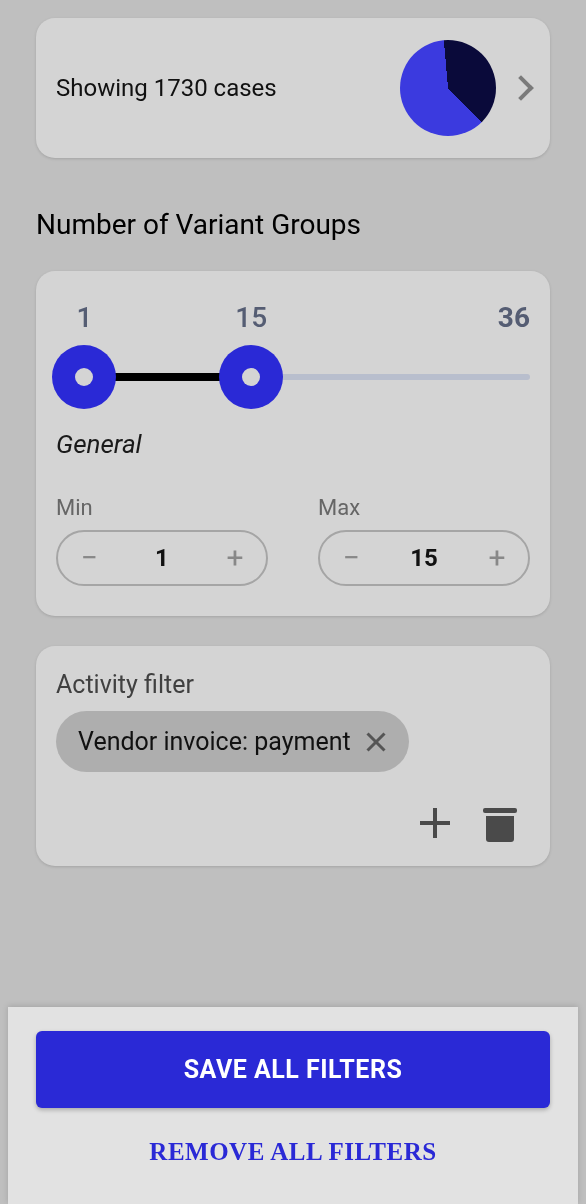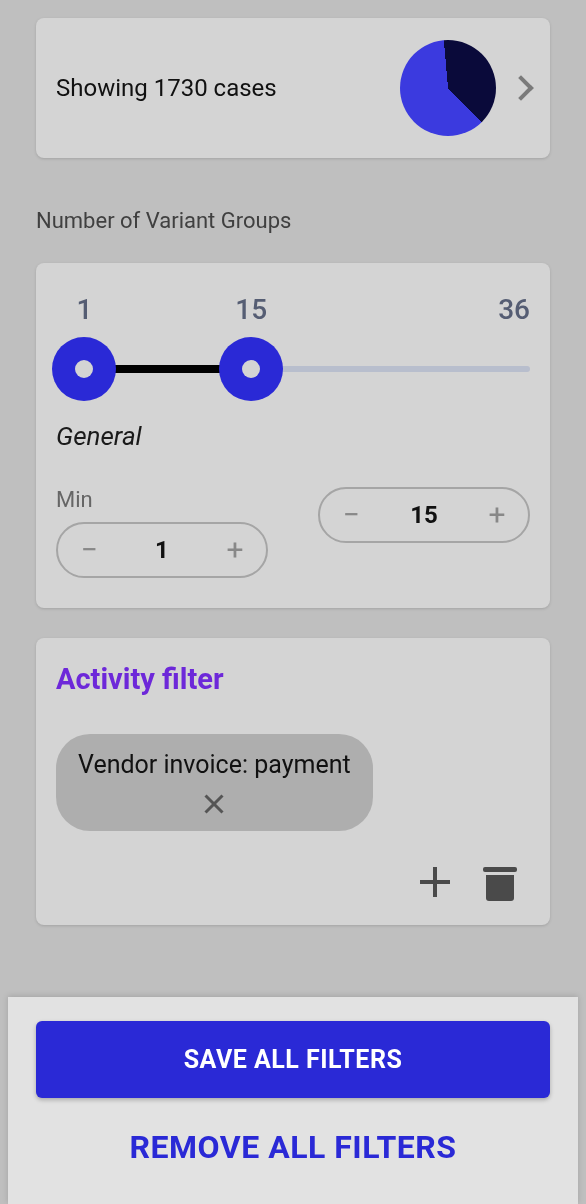--- a/index.html
+++ b/index.html
@@ -8,21 +8,21 @@
     background: #bfbfbf;
     width: 586px;
     height: 1204px;
     overflow: hidden;
   }
   .container {
     padding: 0 36px;
   }
   .card {
     background: #d4d4d4;
-    border-radius: 8px;
+    border-radius: 19px;
     box-shadow: 0 1px 3px rgba(0,0,0,0.15);
   }
   
   .summary-card {
     margin-top: 18px;
     padding: 22px 20px;
     display: flex;
     align-items: center;
     justify-content: space-between;
     gap: 12px;
@@ -46,23 +46,23 @@
   }
   .chevron {
     width: 18px;
     height: 18px;
     border-right: 4px solid #7a7a7a;
     border-bottom: 4px solid #7a7a7a;
     transform: rotate(-45deg);
   }
   
   .section-heading {
-    font-size: 22px;
+    font-size: 28px;
     font-weight: 400;
-    color: #404040;
+    color: #000000;
     margin: 50px 0 30px 0;
   }
   
   .slider-card {
     padding: 30px 20px 30px 20px;
   }
   .slider-labels-top {
     position: relative;
     height: 34px;
     margin-bottom: 10px;
@@ -155,35 +155,34 @@
     font-size: 24px;
     font-weight: 700;
     color: #111;
   }
   
   .activity-card {
     margin-top: 30px;
     padding: 24px 20px;
   }
   .activity-heading {
-    font-size: 29px;
-    font-weight: 700;
-    color: #6d28d9;
+    font-size: 25px;
+    font-weight: 400;
+    color: #404040;
   }
   .chip {
     display: inline-flex;
     align-items: center;
     gap: 14px;
     background: #aeaeae;
     border-radius: 34px;
     padding: 16px 22px;
-    margin-top: 38px;
+    margin-top: 12px;
     font-size: 25px;
     color: #111;
-    flex-direction: column;
   }
   .chip-close {
     width: 22px;
     height: 22px;
     position: relative;
     cursor: pointer;
   }
   .chip-close::before, .chip-close::after {
     content: "";
     position: absolute;
@@ -258,26 +257,27 @@
     font-weight: 700;
     letter-spacing: 0.5px;
     text-align: center;
     padding: 24px;
     border-radius: 6px;
     cursor: pointer;
     box-shadow: 0 2px 4px rgba(0,0,0,0.25);
   }
   .btn-text {
     color: #2a29d6;
-    font-size: 32px;
+    font-size: 25px;
     font-weight: 700;
     letter-spacing: 0.5px;
     text-align: center;
     padding: 30px 0 20px 0;
     cursor: pointer;
+    font-family: Liberation Serif, serif;
   }
 </style>
 </head>
 <body>
 
 <div class="container">
 
   <div class="card summary-card">
     <div class="summary-text">
       <div>Showing 1730 cases</div>
@@ -288,21 +288,21 @@
     </div>
   </div>
 
   <div class="section-heading">Number of Variant Groups</div>
 
   <div class="card slider-card">
 
     <div class="slider-labels-top">
       <span id="lbl-low" style="left: 6%;">1</span>
       <span id="lbl-high" style="left: 41.2%;">15</span>
-      <span id="lbl-max" style="left: 100%; transform: translateX(-100%);">36</span>
+      <span id="lbl-max" style="left: 100%; transform: translateX(-100%); font-weight: bold;">36</span>
     </div>
 
     <div class="slider-track-wrap">
       <div class="slider-track"></div>
       <div class="slider-fill" id="slider-fill" style="left: 6%; width: 35.2%;"></div>
       <div class="slider-handle" id="handle-low" style="left: 6%;"></div>
       <div class="slider-handle" id="handle-high" style="left: 41.2%;"></div>
     </div>
 
     <div class="slider-ends">
@@ -312,20 +312,21 @@
     <div class="minmax-row">
       <div class="minmax-col">
         <div class="minmax-label">Min</div>
         <div class="stepper">
           <span class="stepper-btn">−</span>
           <span class="stepper-val">1</span>
           <span class="stepper-btn">+</span>
         </div>
       </div>
       <div class="minmax-col">
+        <div class="minmax-label">Max</div>
         <div class="stepper">
           <span class="stepper-btn">−</span>
           <span class="stepper-val">15</span>
           <span class="stepper-btn">+</span>
         </div>
       </div>
     </div>
   </div>
 
   <div class="card activity-card">

